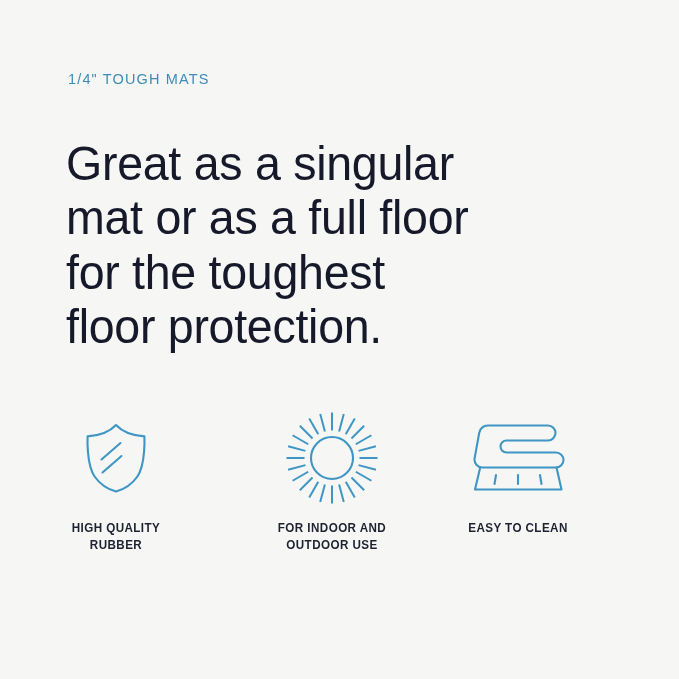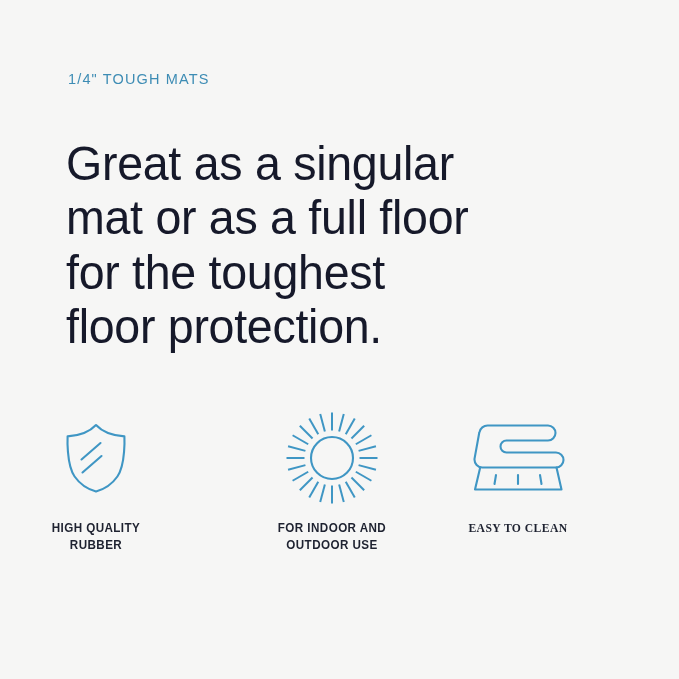--- a/index.html
+++ b/index.html
@@ -60,23 +60,23 @@
     width: 679px;
     height: 170px;
   }
   .feature {
     position: absolute;
     top: 0;
     width: 190px;
     margin-left: -95px;
     text-align: center;
   }
-  .feature-0 { left: 96px; }
+  .feature-0 { left: 116px; }
   .feature-1 { left: 332px; }
-  .feature-2 { left: 518px; font-family: Liberation Serif, serif; }
+  .feature-2 { left: 518px; }
 
   .icon-wrap {
     height: 92px;
     display: flex;
     align-items: center;
     justify-content: center;
   }
   .icon-wrap svg {
     display: block;
     overflow: visible;

